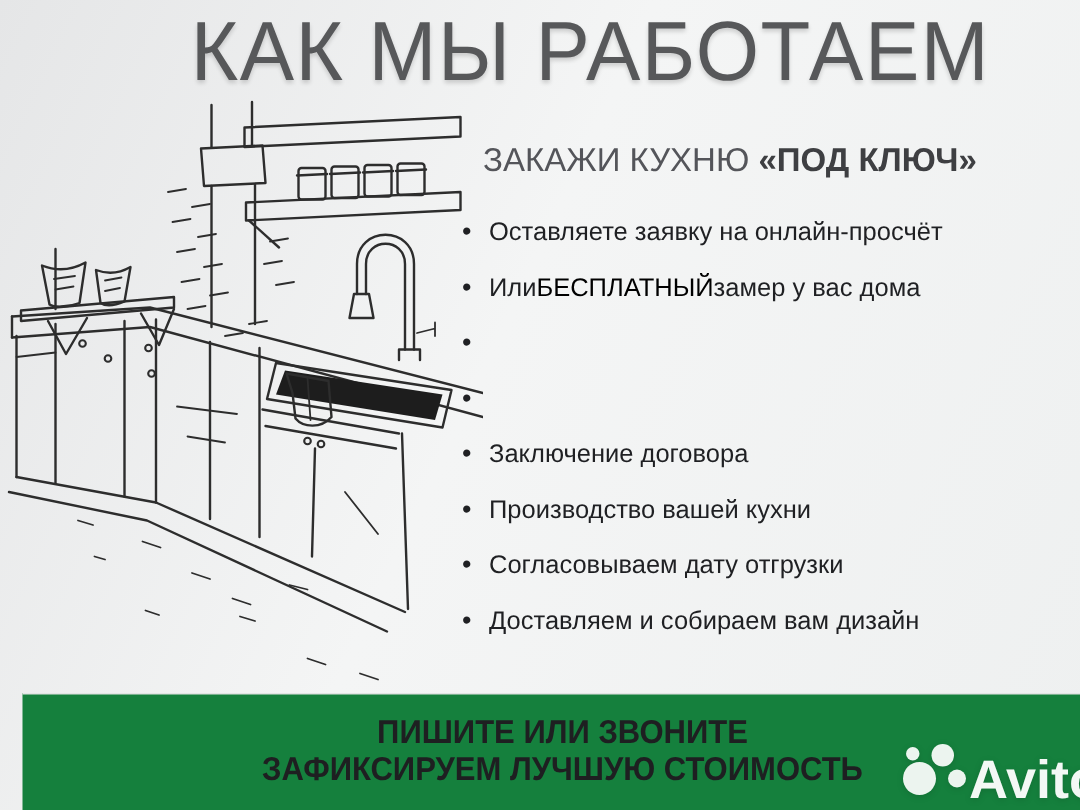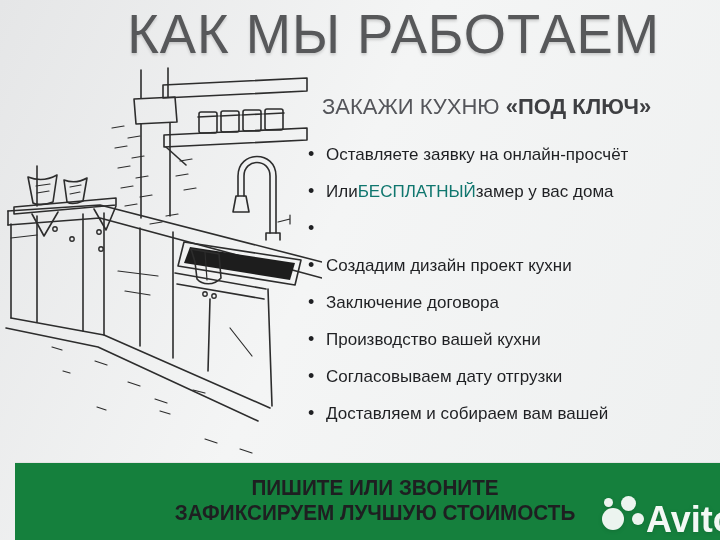--- a/index.html
+++ b/index.html
@@ -21,21 +21,21 @@
   .sk{fill:none;stroke:#2d2d2d;stroke-width:1.6;stroke-linecap:round;stroke-linejoin:round;}
   .sk-thin{fill:none;stroke:#2d2d2d;stroke-width:1.2;stroke-linecap:round;}
 
   
   .offer{position:absolute;left:308px;top:94px;width:396px;}
   .offer h2{margin:0 0 16px 14px;font-size:22px;font-weight:400;color:#54555a;white-space:nowrap;}
   .offer h2 .bold{font-weight:700;color:#3e3f42;}
   .steps{list-style:none;margin:0;padding:0;}
   .steps li{height:37px;display:flex;align-items:center;font-size:17px;color:#1f2023;white-space:nowrap;}
   .steps .dot{width:18px;text-align:left;font-size:18px;color:#1f2023;flex:0 0 18px;}
-  .steps .hl{color:#0f766e;}
+  .steps .hl{color:#000000;}
 
   
   .footer{position:absolute;left:0;top:462px;width:712px;height:78px;
           background:#15803d;border-top:1px solid #e3e4e4;margin-left:15px;}
   .footer-text{position:absolute;left:0;top:12px;width:720px;text-align:center;
                font-weight:700;color:#1e1f21;}
   .footer-text div{font-size:22px;line-height:25px;transform:scaleX(.94);white-space:nowrap;}
 
   
   .watermark{position:absolute;right:10px;top:495px;width:110px;height:40px;
@@ -149,21 +149,20 @@
           <span class="hl">БЕСПЛАТНЫЙ</span>
           <span> замер у вас дома</span>
         </li>
       <li>
           <span class="dot">•</span>
           <span class="hl"></span>
           <span></span>
         </li>
       <li>
           <span class="dot">•</span>
-          <span>Создадим дизайн проект кухни</span>
           <span class="hl"></span>
           <span></span>
         </li>
       <li>
           <span class="dot">•</span>
           <span>Заключение договора</span>
           <span class="hl"></span>
           <span></span>
         </li>
       <li>
@@ -173,21 +172,21 @@
           <span></span>
         </li>
       <li>
           <span class="dot">•</span>
           <span>Согласовываем дату отгрузки</span>
           <span class="hl"></span>
           <span></span>
         </li>
       <li>
           <span class="dot">•</span>
-          <span>Доставляем и собираем вам вашей</span>
+          <span>Доставляем и собираем вам дизайн</span>
           <span class="hl"></span>
           <span></span>
         </li>
     </ul>
   </section>
 
   <footer class="footer">
     <div class="footer-text">
       <div>ПИШИТЕ ИЛИ ЗВОНИТЕ</div>
       <div>ЗАФИКСИРУЕМ ЛУЧШУЮ СТОИМОСТЬ</div>

